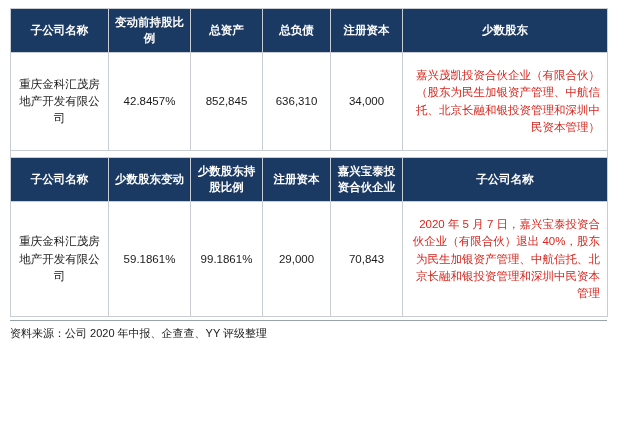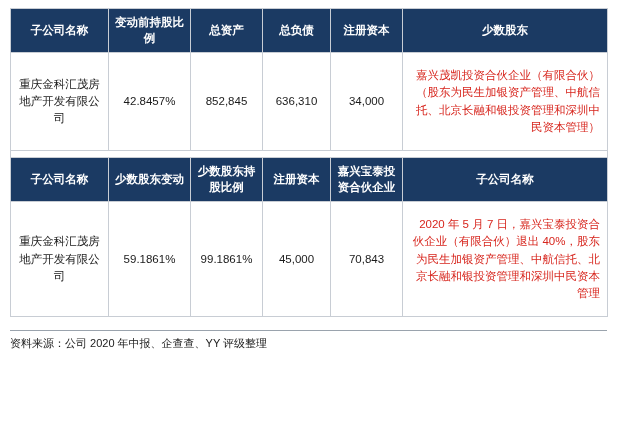--- a/index.html
+++ b/index.html
@@ -68,21 +68,21 @@
   .divider-row td {
     background: #ffffff;
     border-left: 1px solid #ffffff;
     border-right: 1px solid #ffffff;
     border-top: 1px solid #c8cdd4;
     border-bottom: 1px solid #c8cdd4;
     height: 6px;
     padding: 0;
   }
   .source {
-    margin-top: 13px;
+    margin-top: 3px;
     border-top: 1px solid #9aa3ad;
     padding-top: 5px;
     font-size: 11px;
     color: #1a1a1a;
   }
 </style>
 </head>
 <body>
 
 <div class="page">
@@ -122,21 +122,21 @@
         <td>少数股东变动</td>
         <td>少数股东持股比例</td>
         <td>注册资本</td>
         <td>嘉兴宝泰投资合伙企业</td>
         <td>子公司名称</td>
       </tr>
       <tr class="body-row">
         <td class="name-cell">重庆金科汇茂房地产开发有限公司</td>
         <td>59.1861%</td>
         <td>99.1861%</td>
-        <td>45,000</td>
+        <td>29,000</td>
         <td>70,843</td>
         <td class="red">2020 年 5 月 7 日，嘉兴宝泰投资合伙企业（有限合伙）退出 40%，股东为民生加银资产管理、中航信托、北京长融和银投资管理和深圳中民资本管理</td>
       </tr>
     </tbody>
   </table>
 
   <div class="source">资料来源：公司 2020 年中报、企查查、YY 评级整理</div>
 
 </div>
 

